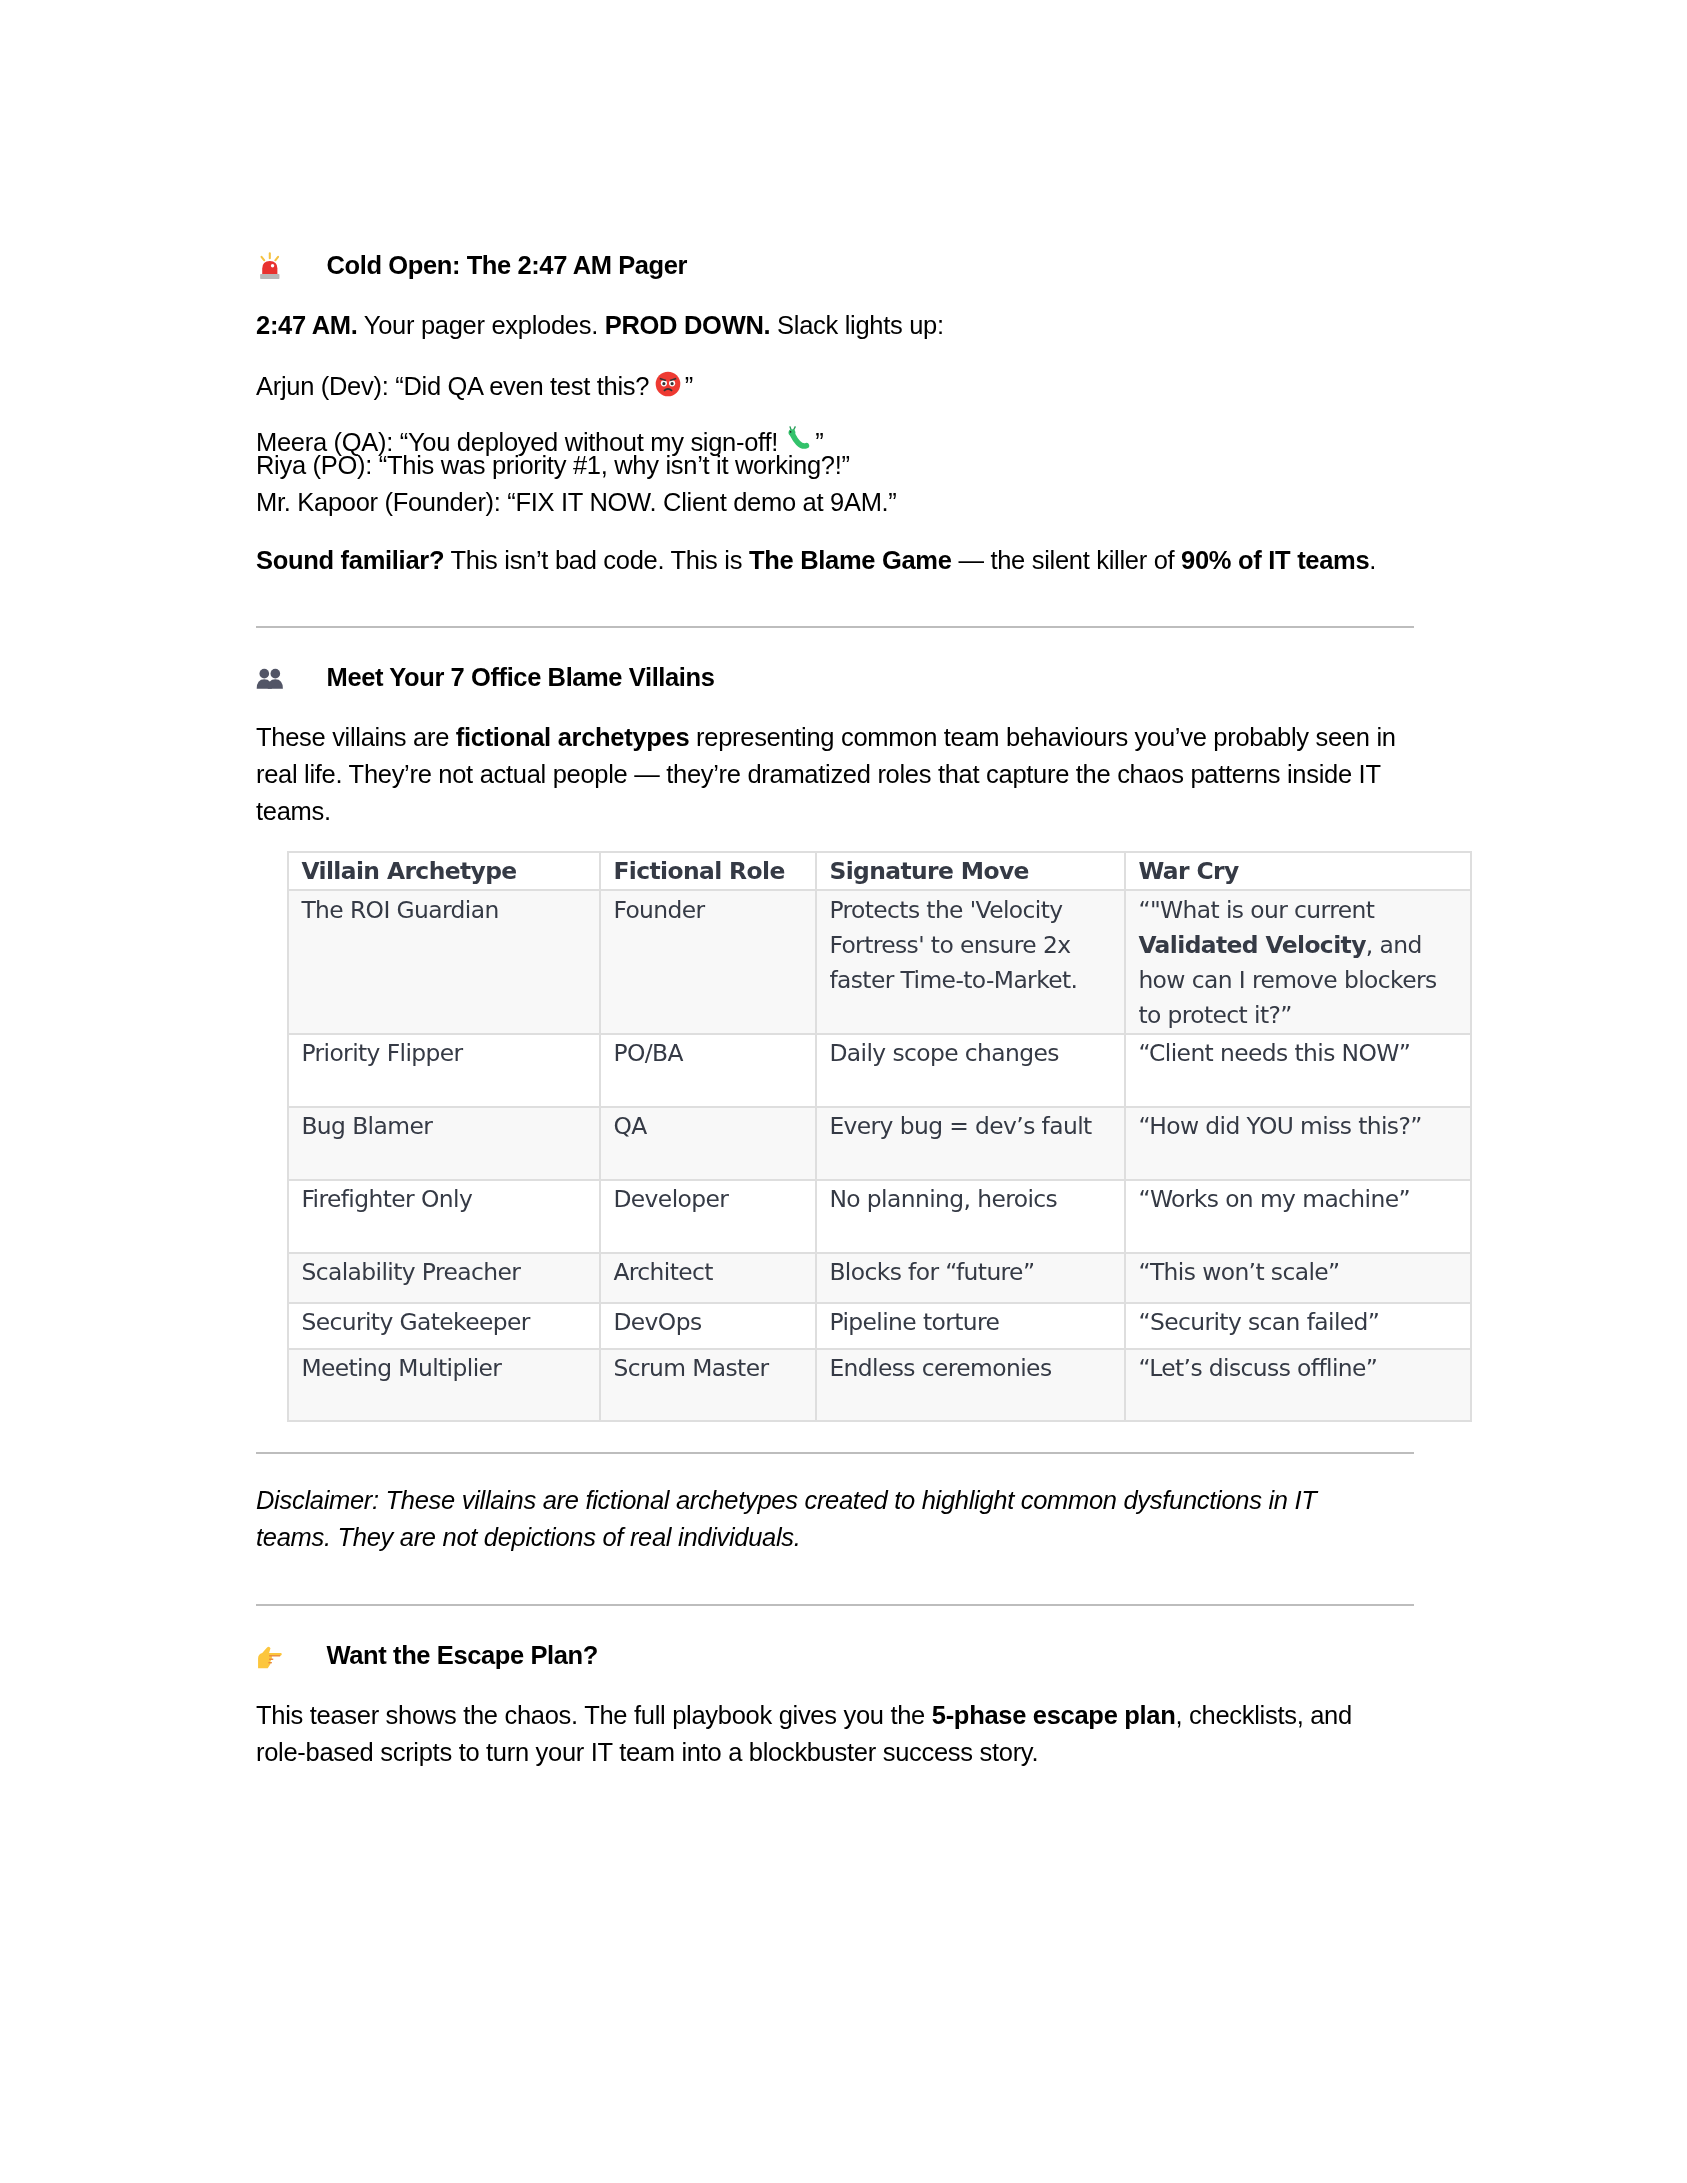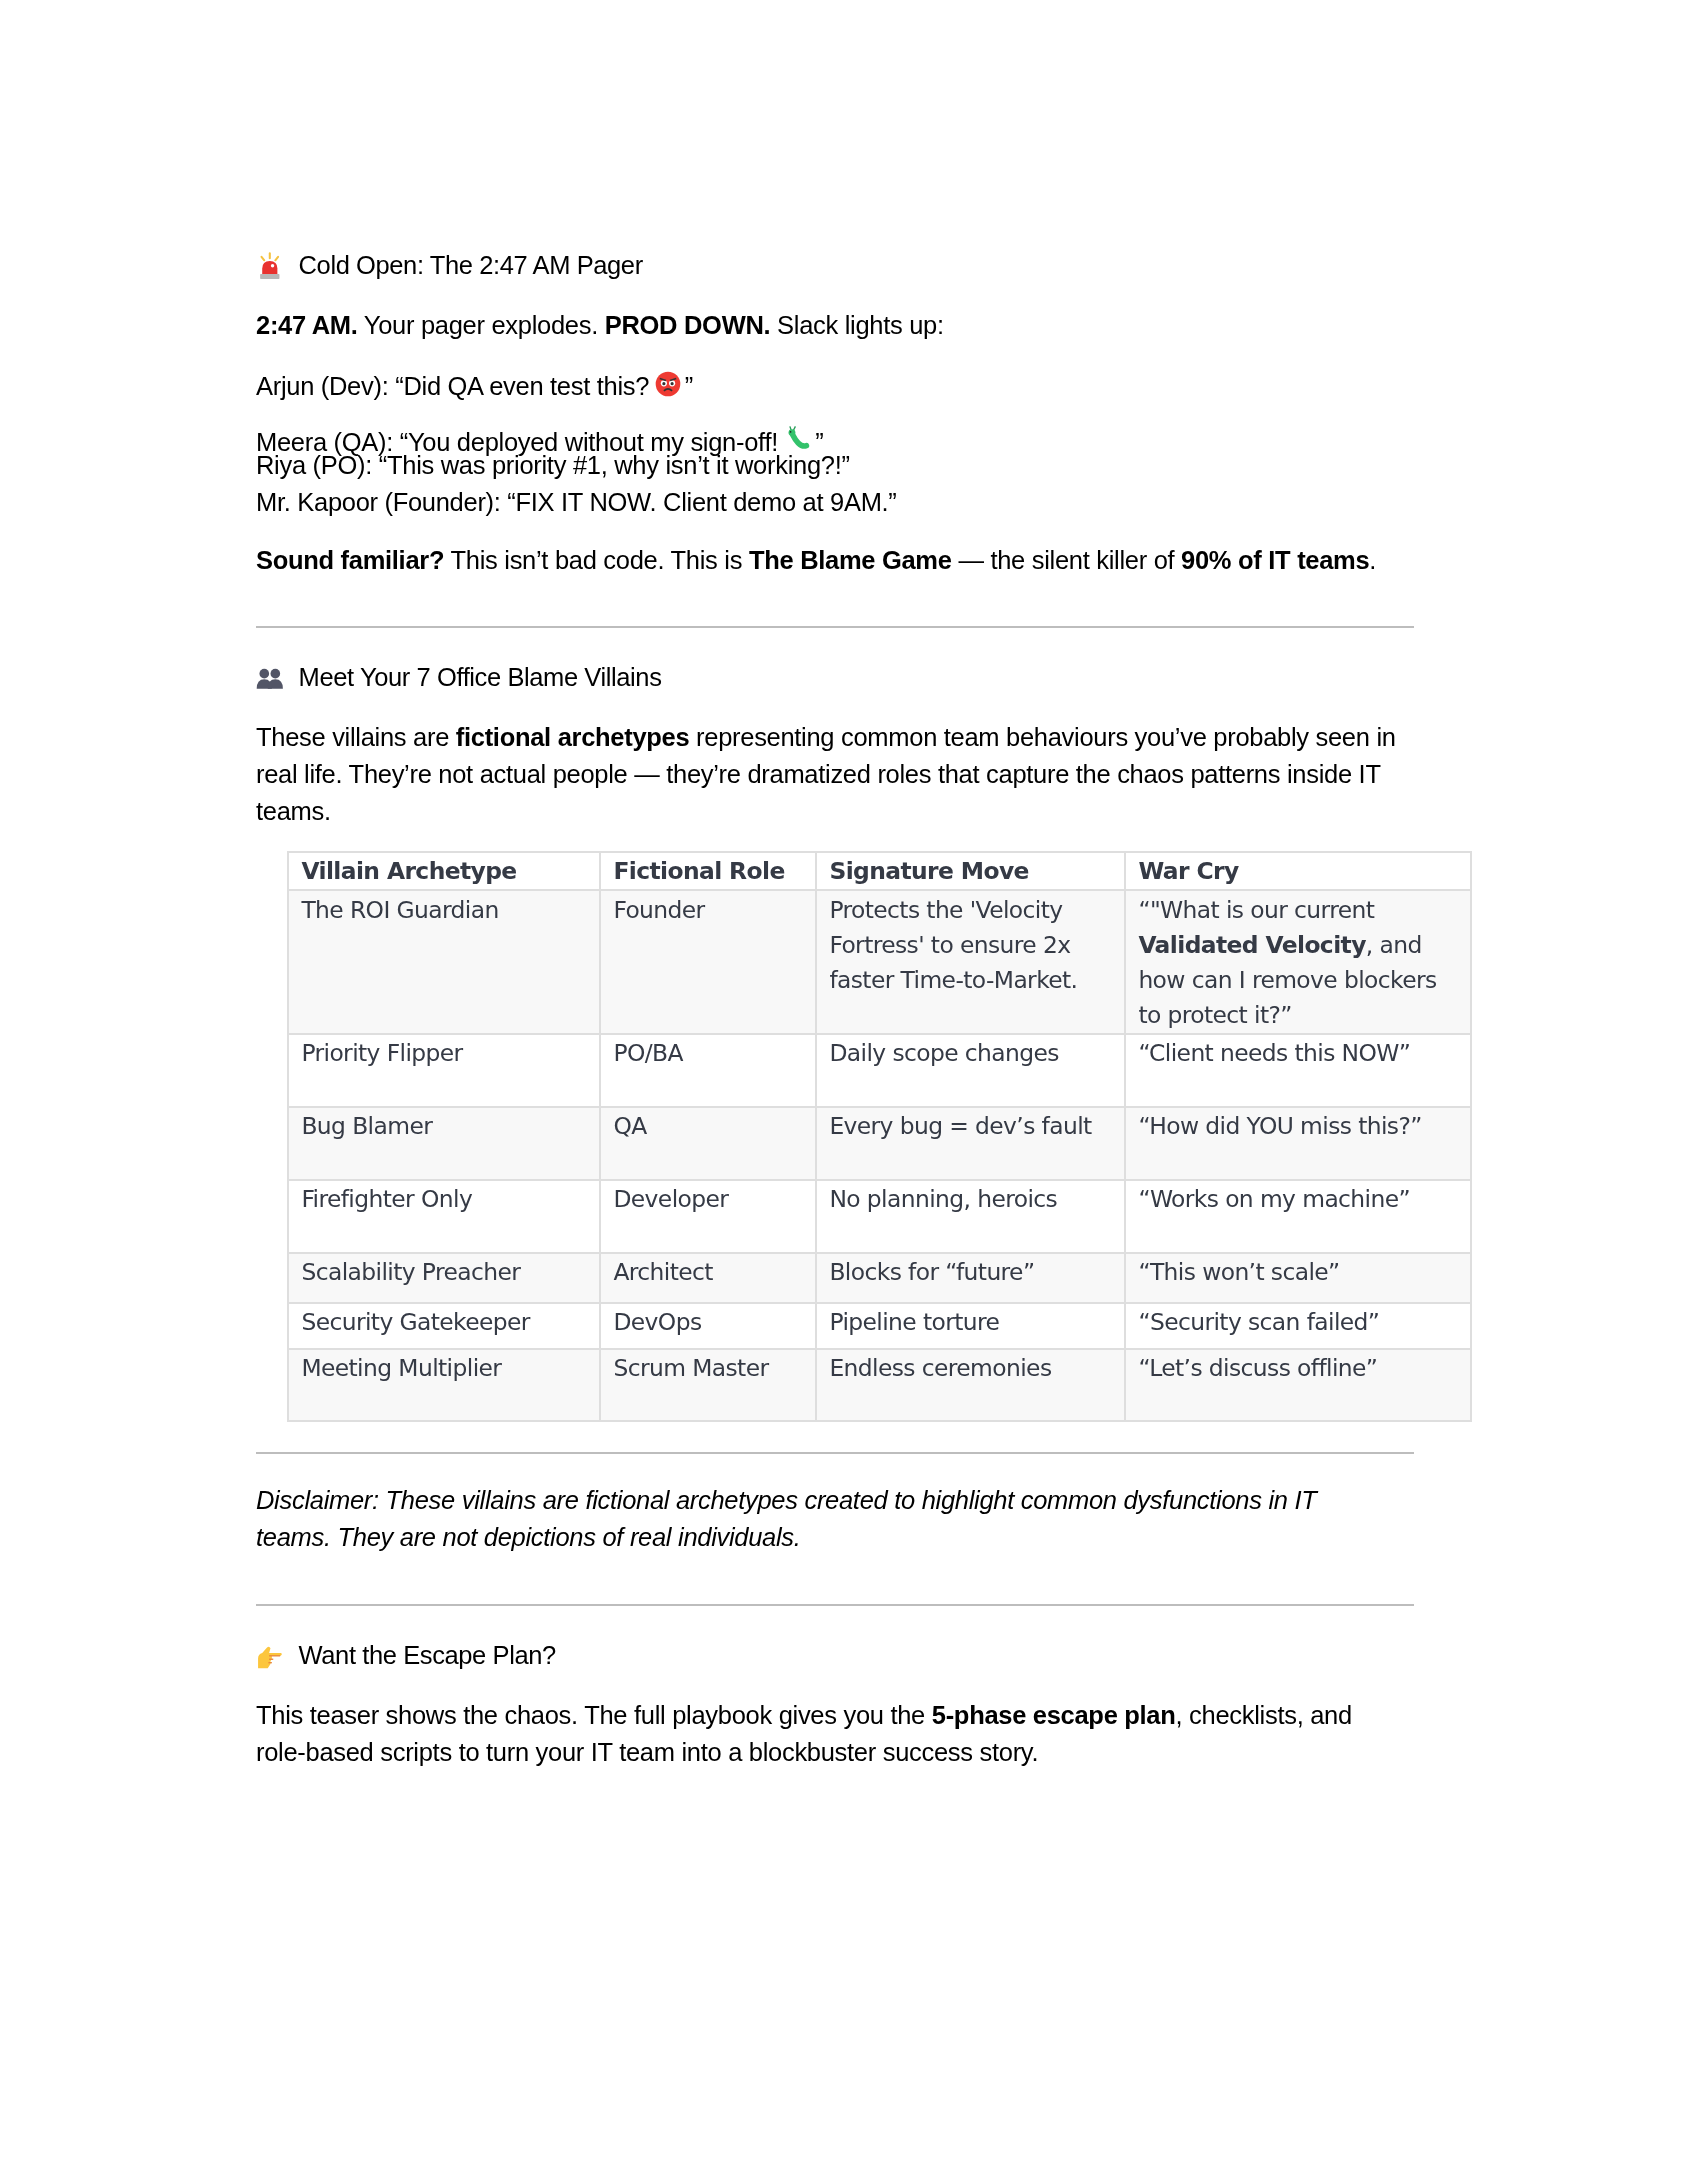--- a/index.html
+++ b/index.html
@@ -1,20 +1,20 @@
 <!DOCTYPE html>
 <html style="font-size:11px"><head>
 <meta charset="utf-8">
 <style>
   html, body { margin: 0; padding: 0; background: #ffffff; }
   body { width: 1687px; height: 2183px; position: relative; overflow: hidden;
          font-family: "Liberation Sans", sans-serif; color: #000; }
   .page { position: absolute; left: 256px; top: 0; width: 1158px; }
   .abs { position: absolute; }
-  .h { font-weight: normal; font-size: 25.5px; letter-spacing: -0.4px; display: flex; align-items: flex-end; white-space: nowrap; }
+  .h { font-weight: bold; font-size: 25.5px; letter-spacing: -0.4px; display: flex; align-items: flex-end; white-space: nowrap; gap: 28px; }
   .h .icon { width: 27.6px; height: 27.6px; margin-right: 15px; display: inline-block; }
   .p { font-size: 25.5px; line-height: 37px; letter-spacing: -0.3px; white-space: nowrap; }
   .p b { font-weight: bold; }
   .wrap { white-space: normal; width: 1158px; }
   .hr { position: absolute; left: 0; width: 1158px; height: 2.1px; background: #bdbdbd; }
   .emoji { display: inline-block; vertical-align: middle; margin: 0 4.1px 0 5.5px; }
 
   
   .tbl { position: absolute; left: 31px; top: 851px; width: 1183px;
          border-collapse: collapse; table-layout: fixed;

